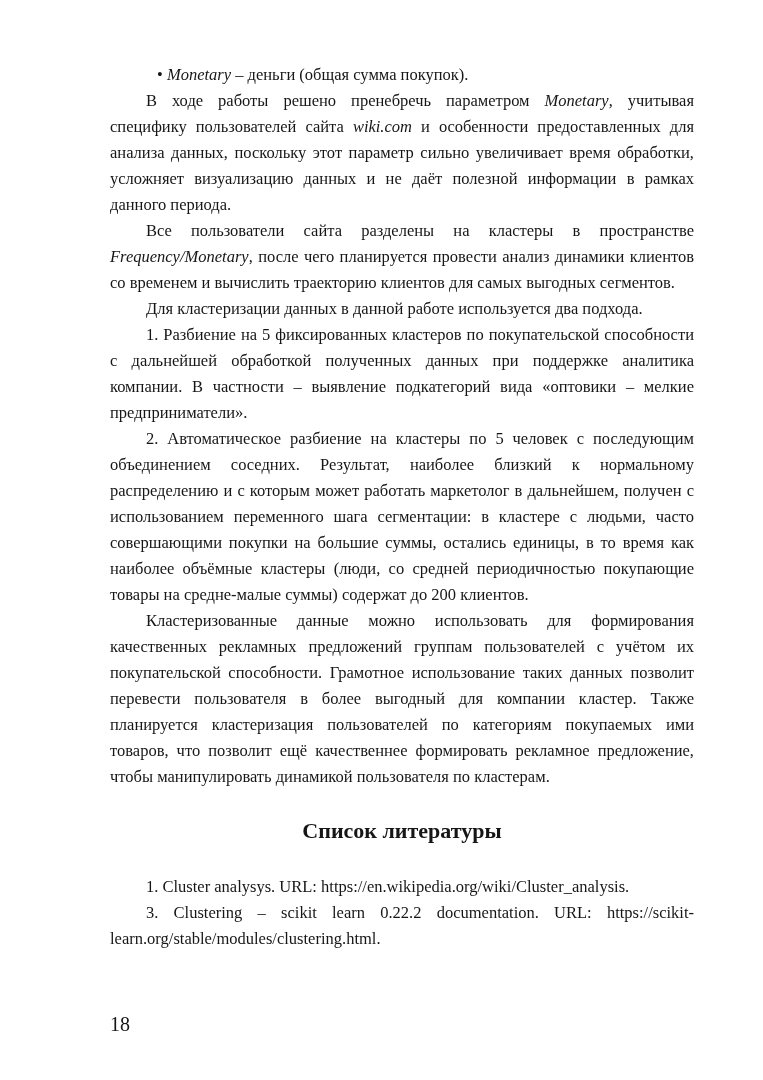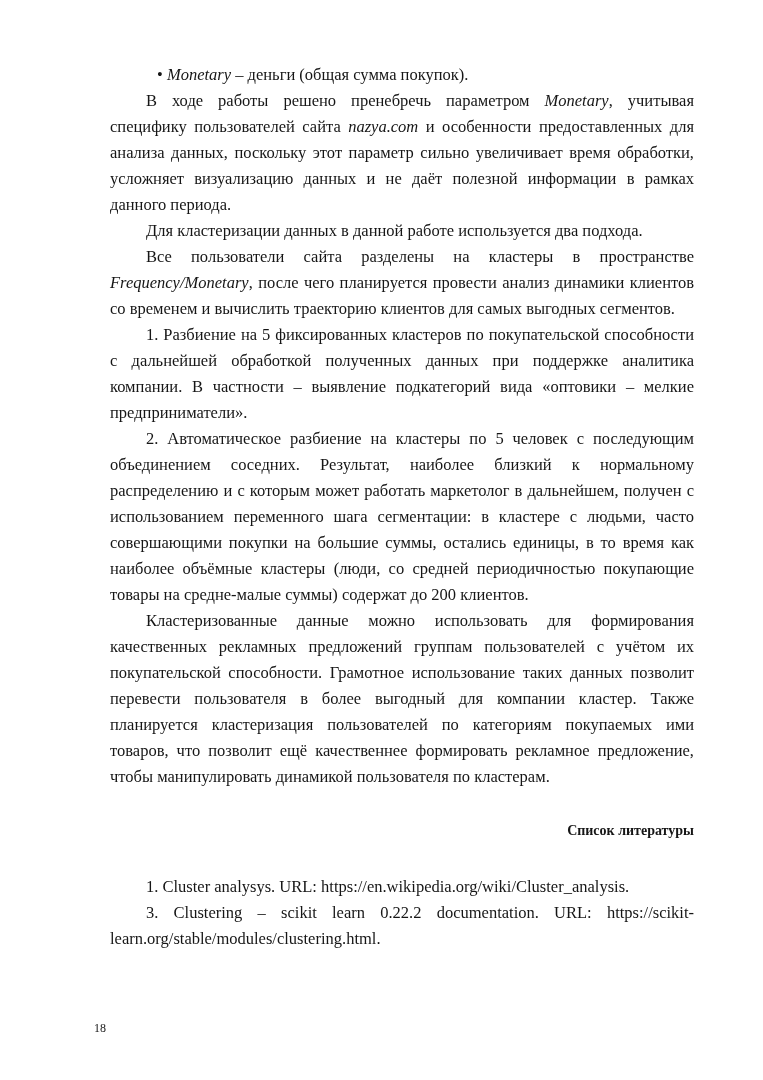--- a/index.html
+++ b/index.html
@@ -29,47 +29,47 @@
   .content p {
     margin: 0;
     padding: 0;
     text-indent: 36px;
     overflow-wrap: break-word;
   }
   .content p.bullet {
     text-indent: 47px;
   }
   .content h2.heading {
-    font-size: 14px;
+    font-size: 22px;
     line-height: 26px;
     font-weight: bold;
-    text-align: right;
+    text-align: center;
     text-indent: 0;
     margin: 28px 0 30px 0;
   }
   .content i {
     font-style: italic;
   }
   .page-number {
     position: absolute;
-    left: 74px;
+    left: 90px;
     bottom: 44px;
-    font-size: 12px;
+    font-size: 20px;
     color: #161616;
   }
 </style>
 </head>
 <body>
 
 <div class="page">
   <div class="content" id="doc-body">
       <p class="bullet"><span>• </span><i>Monetary</i><span> – деньги (общая сумма покупок).</span></p>
-      <p class="paragraph"><span>В ходе работы решено пренебречь параметром </span><i>Monetary</i><span>, учитывая специфику пользователей сайта </span><i>nazya.com</i><span> и особенности предоставленных для анализа данных, поскольку этот параметр сильно увеличивает время обработки, усложняет визуализацию данных и не даёт полезной информации в рамках данного периода.</span></p>
+      <p class="paragraph"><span>В ходе работы решено пренебречь параметром </span><i>Monetary</i><span>, учитывая специфику пользователей сайта </span><i>wiki.com</i><span> и особенности предоставленных для анализа данных, поскольку этот параметр сильно увеличивает время обработки, усложняет визуализацию данных и не даёт полезной информации в рамках данного периода.</span></p>
+      <p class="paragraph"><span>Все пользователи сайта разделены на кластеры в пространстве </span><i>Frequency/Monetary</i><span>, после чего планируется провести анализ динамики клиентов со временем и вычислить траекторию клиентов для самых выгодных сегментов.</span></p>
       <p class="paragraph"><span>Для кластеризации данных в данной работе используется два подхода.</span></p>
-      <p class="paragraph"><span>Все пользователи сайта разделены на кластеры в пространстве </span><i>Frequency/Monetary</i><span>, после чего планируется провести анализ динамики клиентов со временем и вычислить траекторию клиентов для самых выгодных сегментов.</span></p>
       <p class="paragraph"><span>1. Разбиение на 5 фиксированных кластеров по покупательской способности с дальнейшей обработкой полученных данных при поддержке аналитика компании. В частности – выявление подкатегорий вида «оптовики – мелкие предприниматели».</span></p>
       <p class="paragraph"><span>2. Автоматическое разбиение на кластеры по 5 человек с последующим объединением соседних. Результат, наиболее близкий к нормальному распределению и с которым может работать маркетолог в дальнейшем, получен с использованием переменного шага сегментации: в кластере с людьми, часто совершающими покупки на большие суммы, остались единицы, в то время как наиболее объёмные кластеры (люди, со средней периодичностью покупающие товары на средне-малые суммы) содержат до 200 клиентов.</span></p>
       <p class="paragraph"><span>Кластеризованные данные можно использовать для формирования качественных рекламных предложений группам пользователей с учётом их покупательской способности. Грамотное использование таких данных позволит перевести пользователя в более выгодный для компании кластер. Также планируется кластеризация пользователей по категориям покупаемых ими товаров, что позволит ещё качественнее формировать рекламное предложение, чтобы манипулировать динамикой пользователя по кластерам.</span></p>
       <h2 class="heading">Список литературы</h2>
       <p class="paragraph"><span>1. Cluster analysys. URL: https://en.wikipedia.org/wiki/Cluster_analysis.</span></p>
       <p class="paragraph"><span>3. Clustering – scikit learn 0.22.2 documentation. URL: https://scikit-learn.org/stable/modules/clustering.html.</span></p>
     </div>
   <div class="page-number">18</div>
 </div>
 

